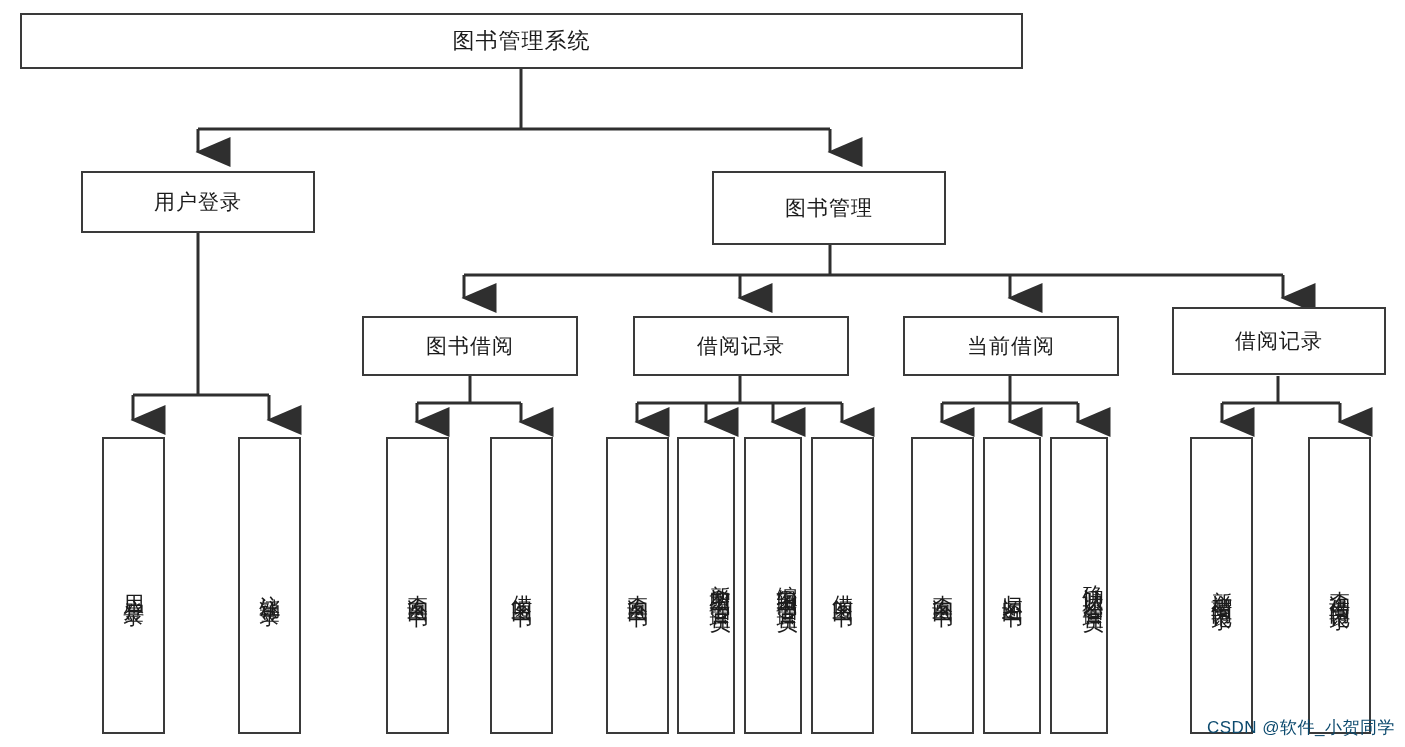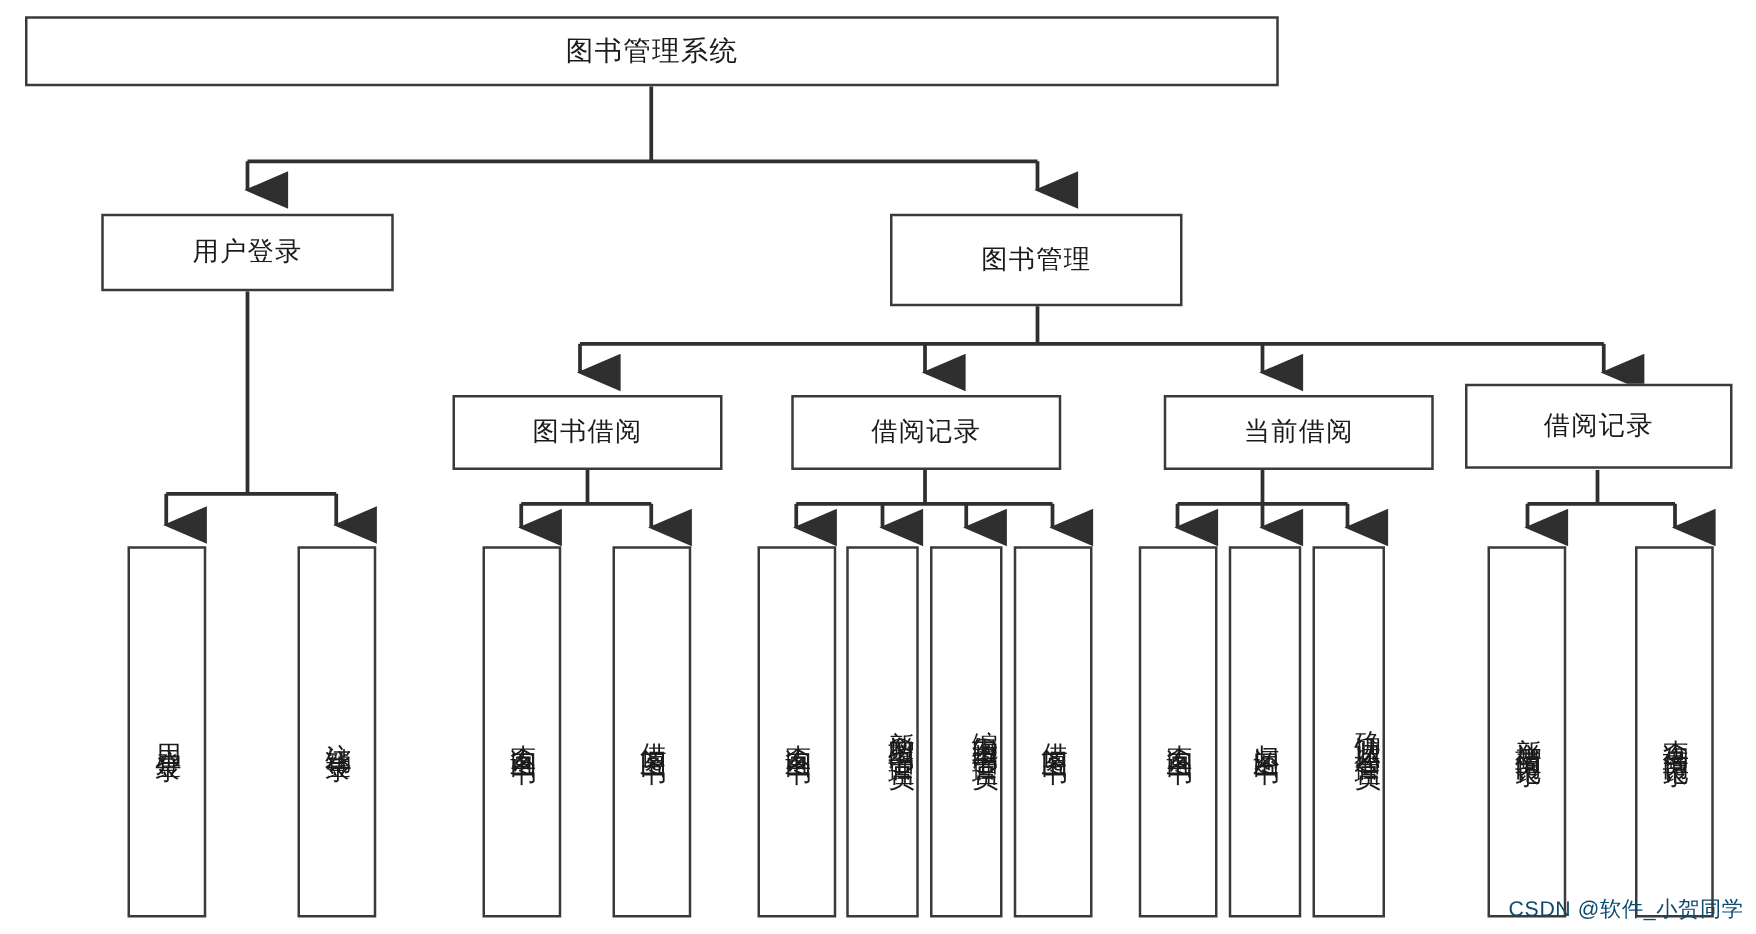--- a/index.html
+++ b/index.html
@@ -143,21 +143,21 @@
   <div class="node h" style="left:712px; top:171px; width:234px; height:74px;">
     <span>图书管理</span>
   </div>
 
   <div class="node h" style="left:362px; top:316px; width:216px; height:60px;">
     <span>图书借阅</span>
   </div>
   <div class="node h" style="left:633px; top:316px; width:216px; height:60px;">
     <span>借阅记录</span>
   </div>
-  <div class="node h" style="left:931px; top:316px; width:216px; height:60px;">
+  <div class="node h" style="left:903px; top:316px; width:216px; height:60px;">
     <span>当前借阅</span>
   </div>
   <div class="node h" style="left:1172px; top:307px; width:214px; height:68px;">
     <span>借阅记录</span>
   </div>
 
   <div class="node v mid" style="left:102px; top:437px; width:63px; height:297px;">
     <span class="vtext">用户登录</span>
   </div>
   <div class="node v mid" style="left:238px; top:437px; width:63px; height:297px;">

